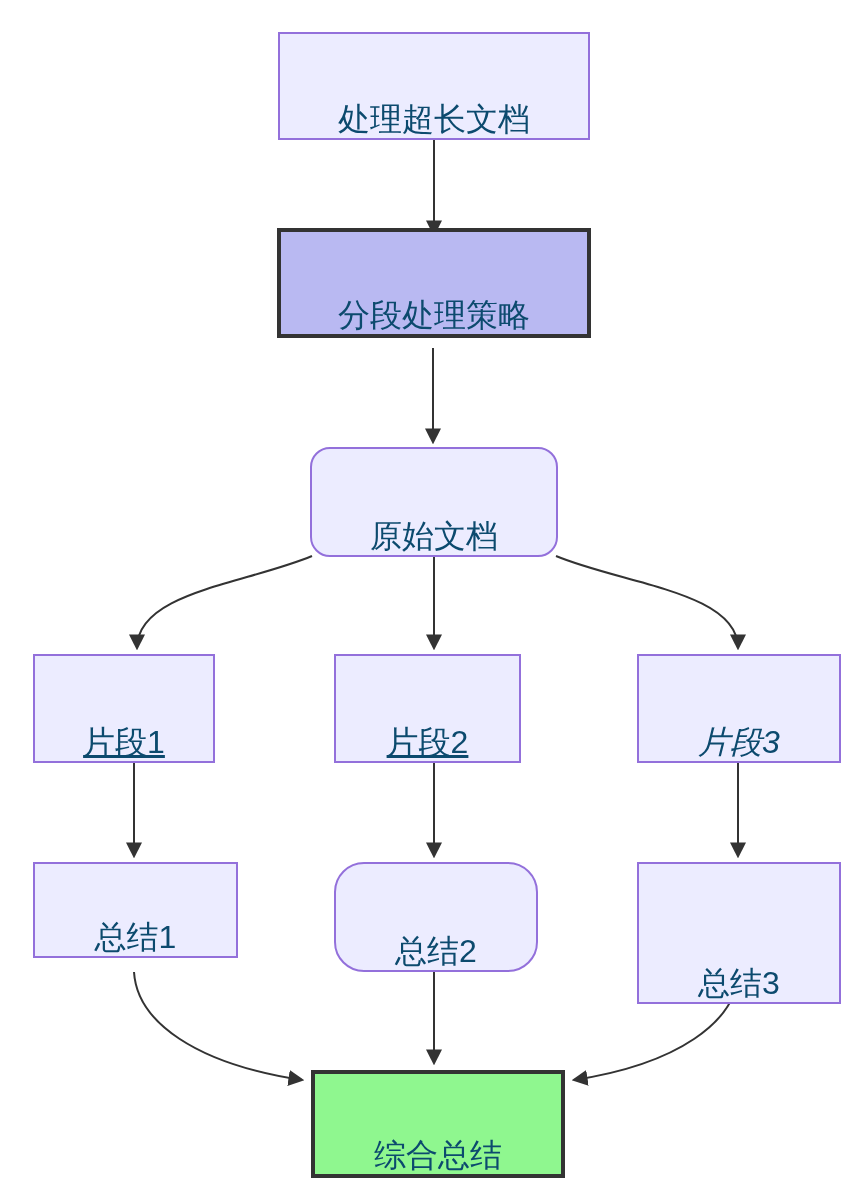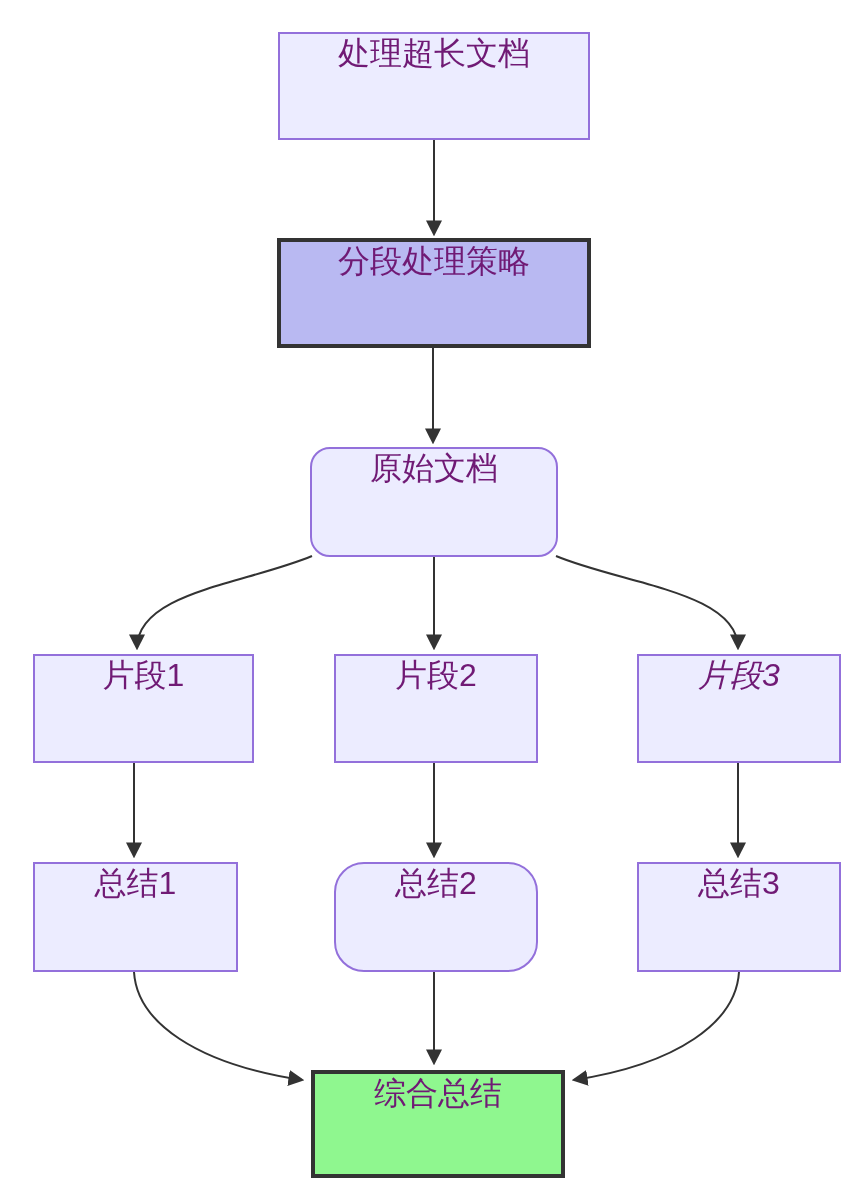--- a/index.html
+++ b/index.html
@@ -10,40 +10,40 @@
     font-family:"Liberation Sans", sans-serif;
     overflow:hidden;
   }
   .edges{
     position:absolute;left:0;top:0;width:852px;height:1196px;
     pointer-events:none;
   }
   .node{
     position:absolute;
     box-sizing:border-box;
-    display:flex;align-items:flex-start;justify-content:center;
+    display:flex;align-items:flex-end;justify-content:center;
     background:#ECECFF;
     border:2px solid #9370DB;
-    color:#701a75;
+    color:#0c4a6e;
     font-size:32px;
     line-height:1.2;
     white-space:nowrap;
     text-align:center;
   }
   .node.highlight{background:#B9B9F2;border:4px solid #333333;}
   .node.success{background:#8FF78F;border:4px solid #333333;}
   #n-task     {left:278px;top:32px;  width:312px;height:108px;}
-  #n-strategy {left:277px;top:238px; width:314px;height:110px;}
+  #n-strategy {left:277px;top:228px; width:314px;height:110px;}
   #n-original {left:310px;top:447px; width:248px;height:110px;border-radius:20px;}
-  #n-fragment1{left:33px; top:654px; width:221px;height:109px;}
-  #n-fragment2{left:334px;top:654px; width:204px;height:109px;}
+  #n-fragment1{left:33px; top:654px; width:182px;height:109px;text-decoration:underline;}
+  #n-fragment2{left:334px;top:654px; width:187px;height:109px;text-decoration:underline;}
   #n-fragment3{left:637px;top:654px; width:204px;height:109px;font-style:italic;}
-  #n-summary1 {left:33px; top:862px; width:205px;height:110px;}
+  #n-summary1 {left:33px; top:862px; width:205px;height:96px;}
   #n-summary2 {left:334px;top:862px; width:204px;height:110px;border-radius:30px;}
-  #n-summary3 {left:637px;top:862px; width:204px;height:110px;}
+  #n-summary3 {left:637px;top:862px; width:204px;height:142px;}
   #n-final    {left:311px;top:1070px;width:254px;height:108px;}
 </style>
 </head>
 <body>
 
 <div class="canvas">
 
   <svg class="edges" viewBox="0 0 852 1196" xmlns="http://www.w3.org/2000/svg">
     <defs>
       <marker id="arrow" viewBox="0 0 10 10" refX="8.5" refY="5" markerWidth="8" markerHeight="8" orient="auto-start-reverse">

